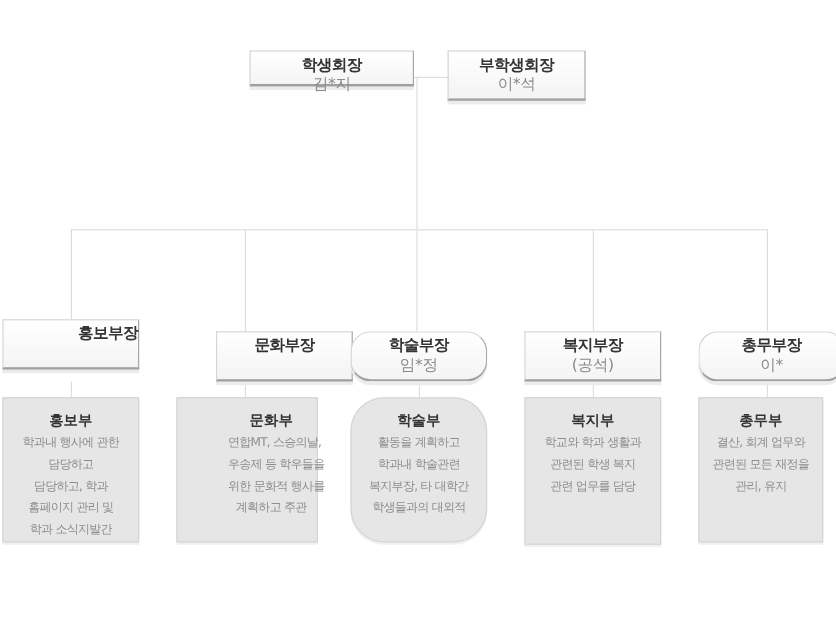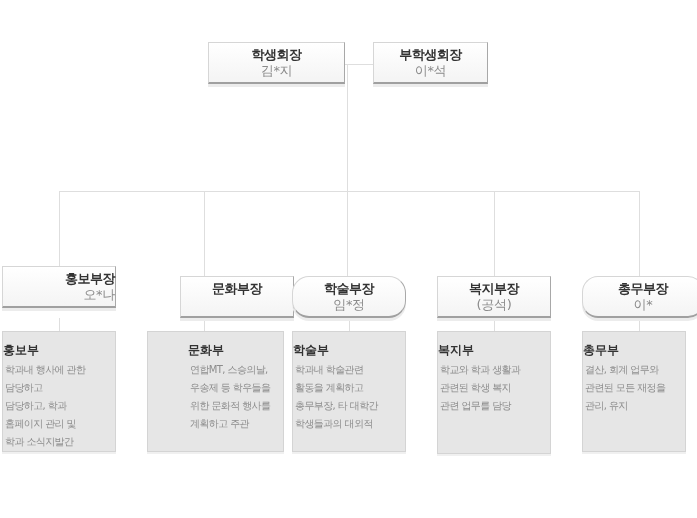--- a/index.html
+++ b/index.html
@@ -42,21 +42,21 @@
       font-size: 13px;
       color: #8a8a8a;
       line-height: 16px;
       letter-spacing: -0.3px;
     }
     .desc {
       position: absolute;
       box-sizing: border-box;
       background: #e6e6e6;
       border: 1px solid #d4d4d4;
-      text-align: left;
+      text-align: center;
       box-shadow: 0 2px 0 #f0f0f0;
     }
     .desc .dtitle {
       display: block;
       font-size: 12px;
       font-weight: bold;
       color: #333333;
       line-height: 16px;
       margin-top: 10px;
     }
@@ -81,32 +81,31 @@
 <div class="line" style="left:204px;top:191px;width:1px;height:85px;"></div>
 <div class="line" style="left:347px;top:191px;width:1px;height:85px;"></div>
 <div class="line" style="left:494px;top:191px;width:1px;height:85px;"></div>
 <div class="line" style="left:639px;top:191px;width:1px;height:85px;"></div>
 <div class="line" style="left:59px;top:318px;width:1px;height:13px;"></div>
 <div class="line" style="left:204px;top:318px;width:1px;height:13px;"></div>
 <div class="line" style="left:349px;top:318px;width:1px;height:13px;"></div>
 <div class="line" style="left:494px;top:318px;width:1px;height:13px;"></div>
 <div class="line" style="left:639px;top:318px;width:1px;height:13px;"></div>
 
-<div class="box" style="left:208px;top:42px;width:137px;height:42px;">
+<div class="box" style="left:208px;top:42px;width:137px;height:30px;">
   <span class="title">학생회장</span>
   <span class="name">김*지</span>
 </div>
 <div class="box" style="left:373px;top:42px;width:115px;height:42px;">
   <span class="title">부학생회장</span>
   <span class="name">이*석</span>
 </div>
 
 <div class="box" style="left:2px;top:266px;width:114px;height:42px;text-align:right;">
   <span class="title">홍보부장</span>
-  <span class="name">오*나</span>
 </div>
 <div class="box" style="left:147px;top:276px;width:114px;height:42px;margin-left:33px;">
   <span class="title">문화부장</span>
 </div>
 <div class="box" style="left:292px;top:276px;width:114px;height:42px;border-radius:17px;">
   <span class="title">학술부장</span>
   <span class="name">임*정</span>
 </div>
 <div class="box" style="left:437px;top:276px;width:114px;height:42px;">
   <span class="title">복지부장</span>
@@ -120,35 +119,35 @@
 <div class="desc" style="left:2px;top:331px;width:114px;height:121px;">
   <span class="dtitle">홍보부</span>
   <span class="dtext">
     <span>학과내 행사에 관한</span>
     <span>담당하고</span>
     <span>담당하고, 학과</span>
     <span>홈페이지 관리 및</span>
     <span>학과 소식지발간</span>
   </span>
 </div>
-<div class="desc" style="left:147px;top:331px;width:137px;height:121px;padding-left:40px;">
+<div class="desc" style="left:147px;top:331px;width:118px;height:121px;padding-left:40px;">
   <span class="dtitle">문화부</span>
   <span class="dtext">
     <span>연합MT, 스승의날,</span>
     <span>우송제 등 학우들을</span>
     <span>위한 문화적 행사를</span>
     <span>계획하고  주관</span>
   </span>
 </div>
-<div class="desc" style="left:292px;top:331px;width:114px;height:121px;">
+<div class="desc" style="left:292px;top:331px;width:114px;height:121px;border-radius:28px;">
   <span class="dtitle">학술부</span>
   <span class="dtext">
+    <span>활동을 계획하고</span>
     <span>학과내 학술관련</span>
-    <span>활동을 계획하고</span>
-    <span>총무부장, 타 대학간</span>
+    <span>복지부장, 타 대학간</span>
     <span>학생들과의 대외적</span>
   </span>
 </div>
 <div class="desc" style="left:437px;top:331px;width:114px;height:123px;">
   <span class="dtitle">복지부</span>
   <span class="dtext">
     <span>학교와 학과 생활과</span>
     <span>관련된 학생 복지</span>
     <span>관련 업무를 담당</span>
   </span>

